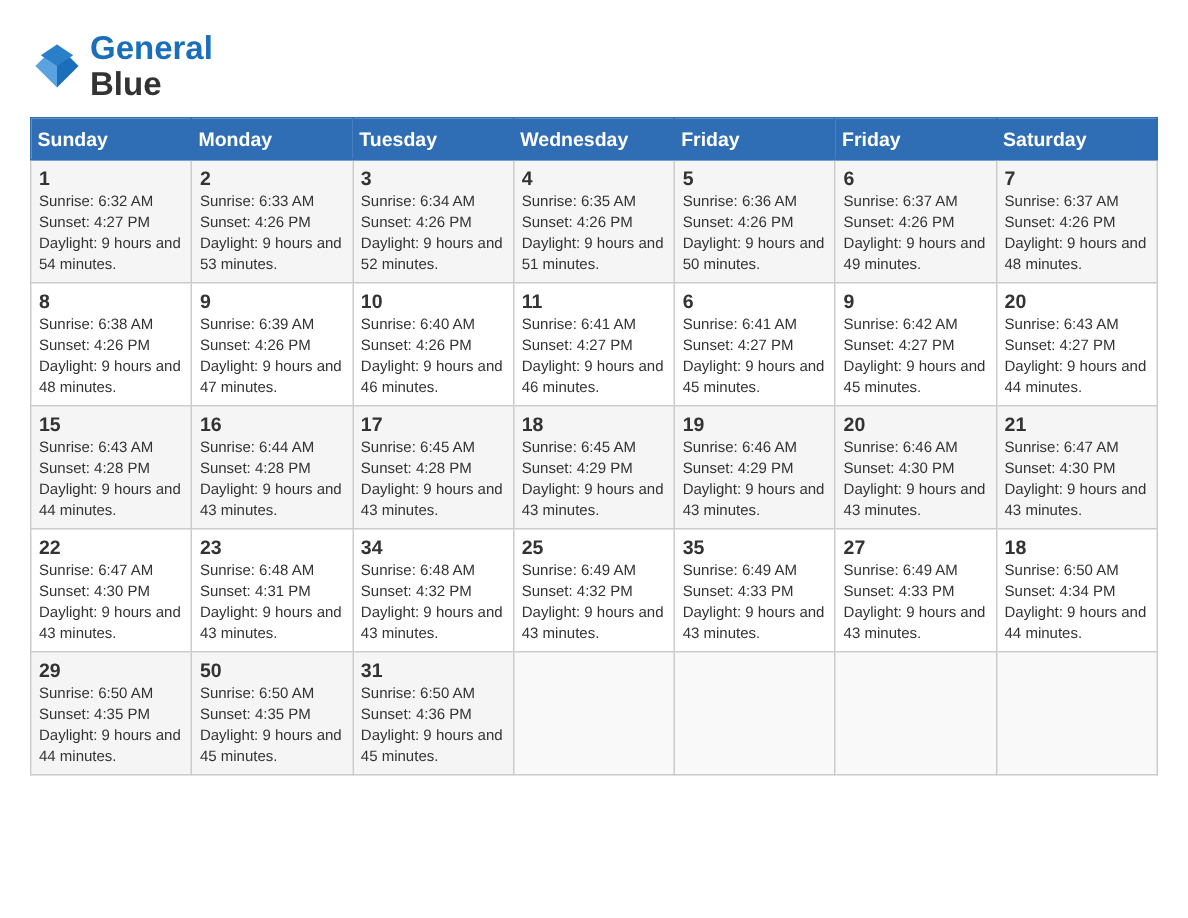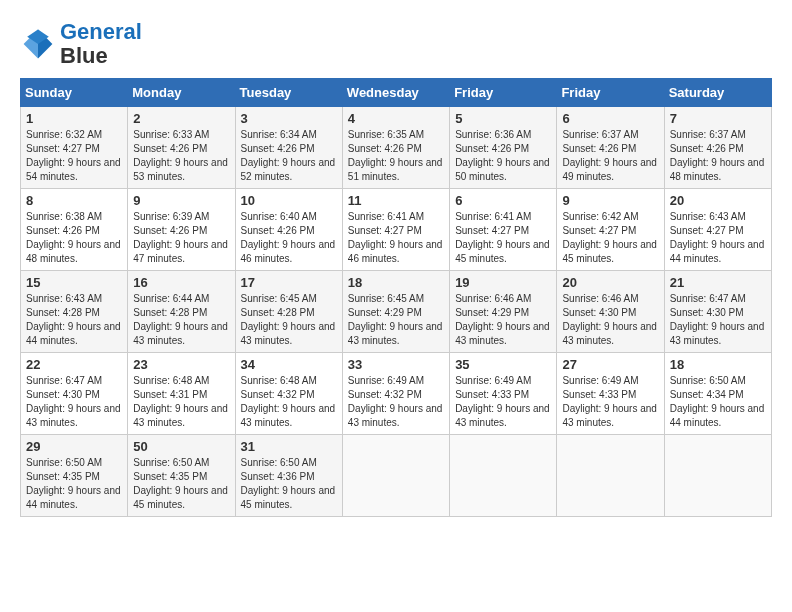--- a/index.html
+++ b/index.html
@@ -265,21 +265,21 @@
           Sunrise: 6:48 AM<br>Sunset: 4:31 PM<br>Daylight: 9 hours and 43 minutes.
         </div>
       </td>
         <td>
         <span class="day-num">34</span>
         <div class="day-info">
           Sunrise: 6:48 AM<br>Sunset: 4:32 PM<br>Daylight: 9 hours and 43 minutes.
         </div>
       </td>
         <td>
-        <span class="day-num">33</span>
+        <span class="day-num">25</span>
         <div class="day-info">
           Sunrise: 6:49 AM<br>Sunset: 4:32 PM<br>Daylight: 9 hours and 43 minutes.
         </div>
       </td>
         <td>
         <span class="day-num">35</span>
         <div class="day-info">
           Sunrise: 6:49 AM<br>Sunset: 4:33 PM<br>Daylight: 9 hours and 43 minutes.
         </div>
       </td>

